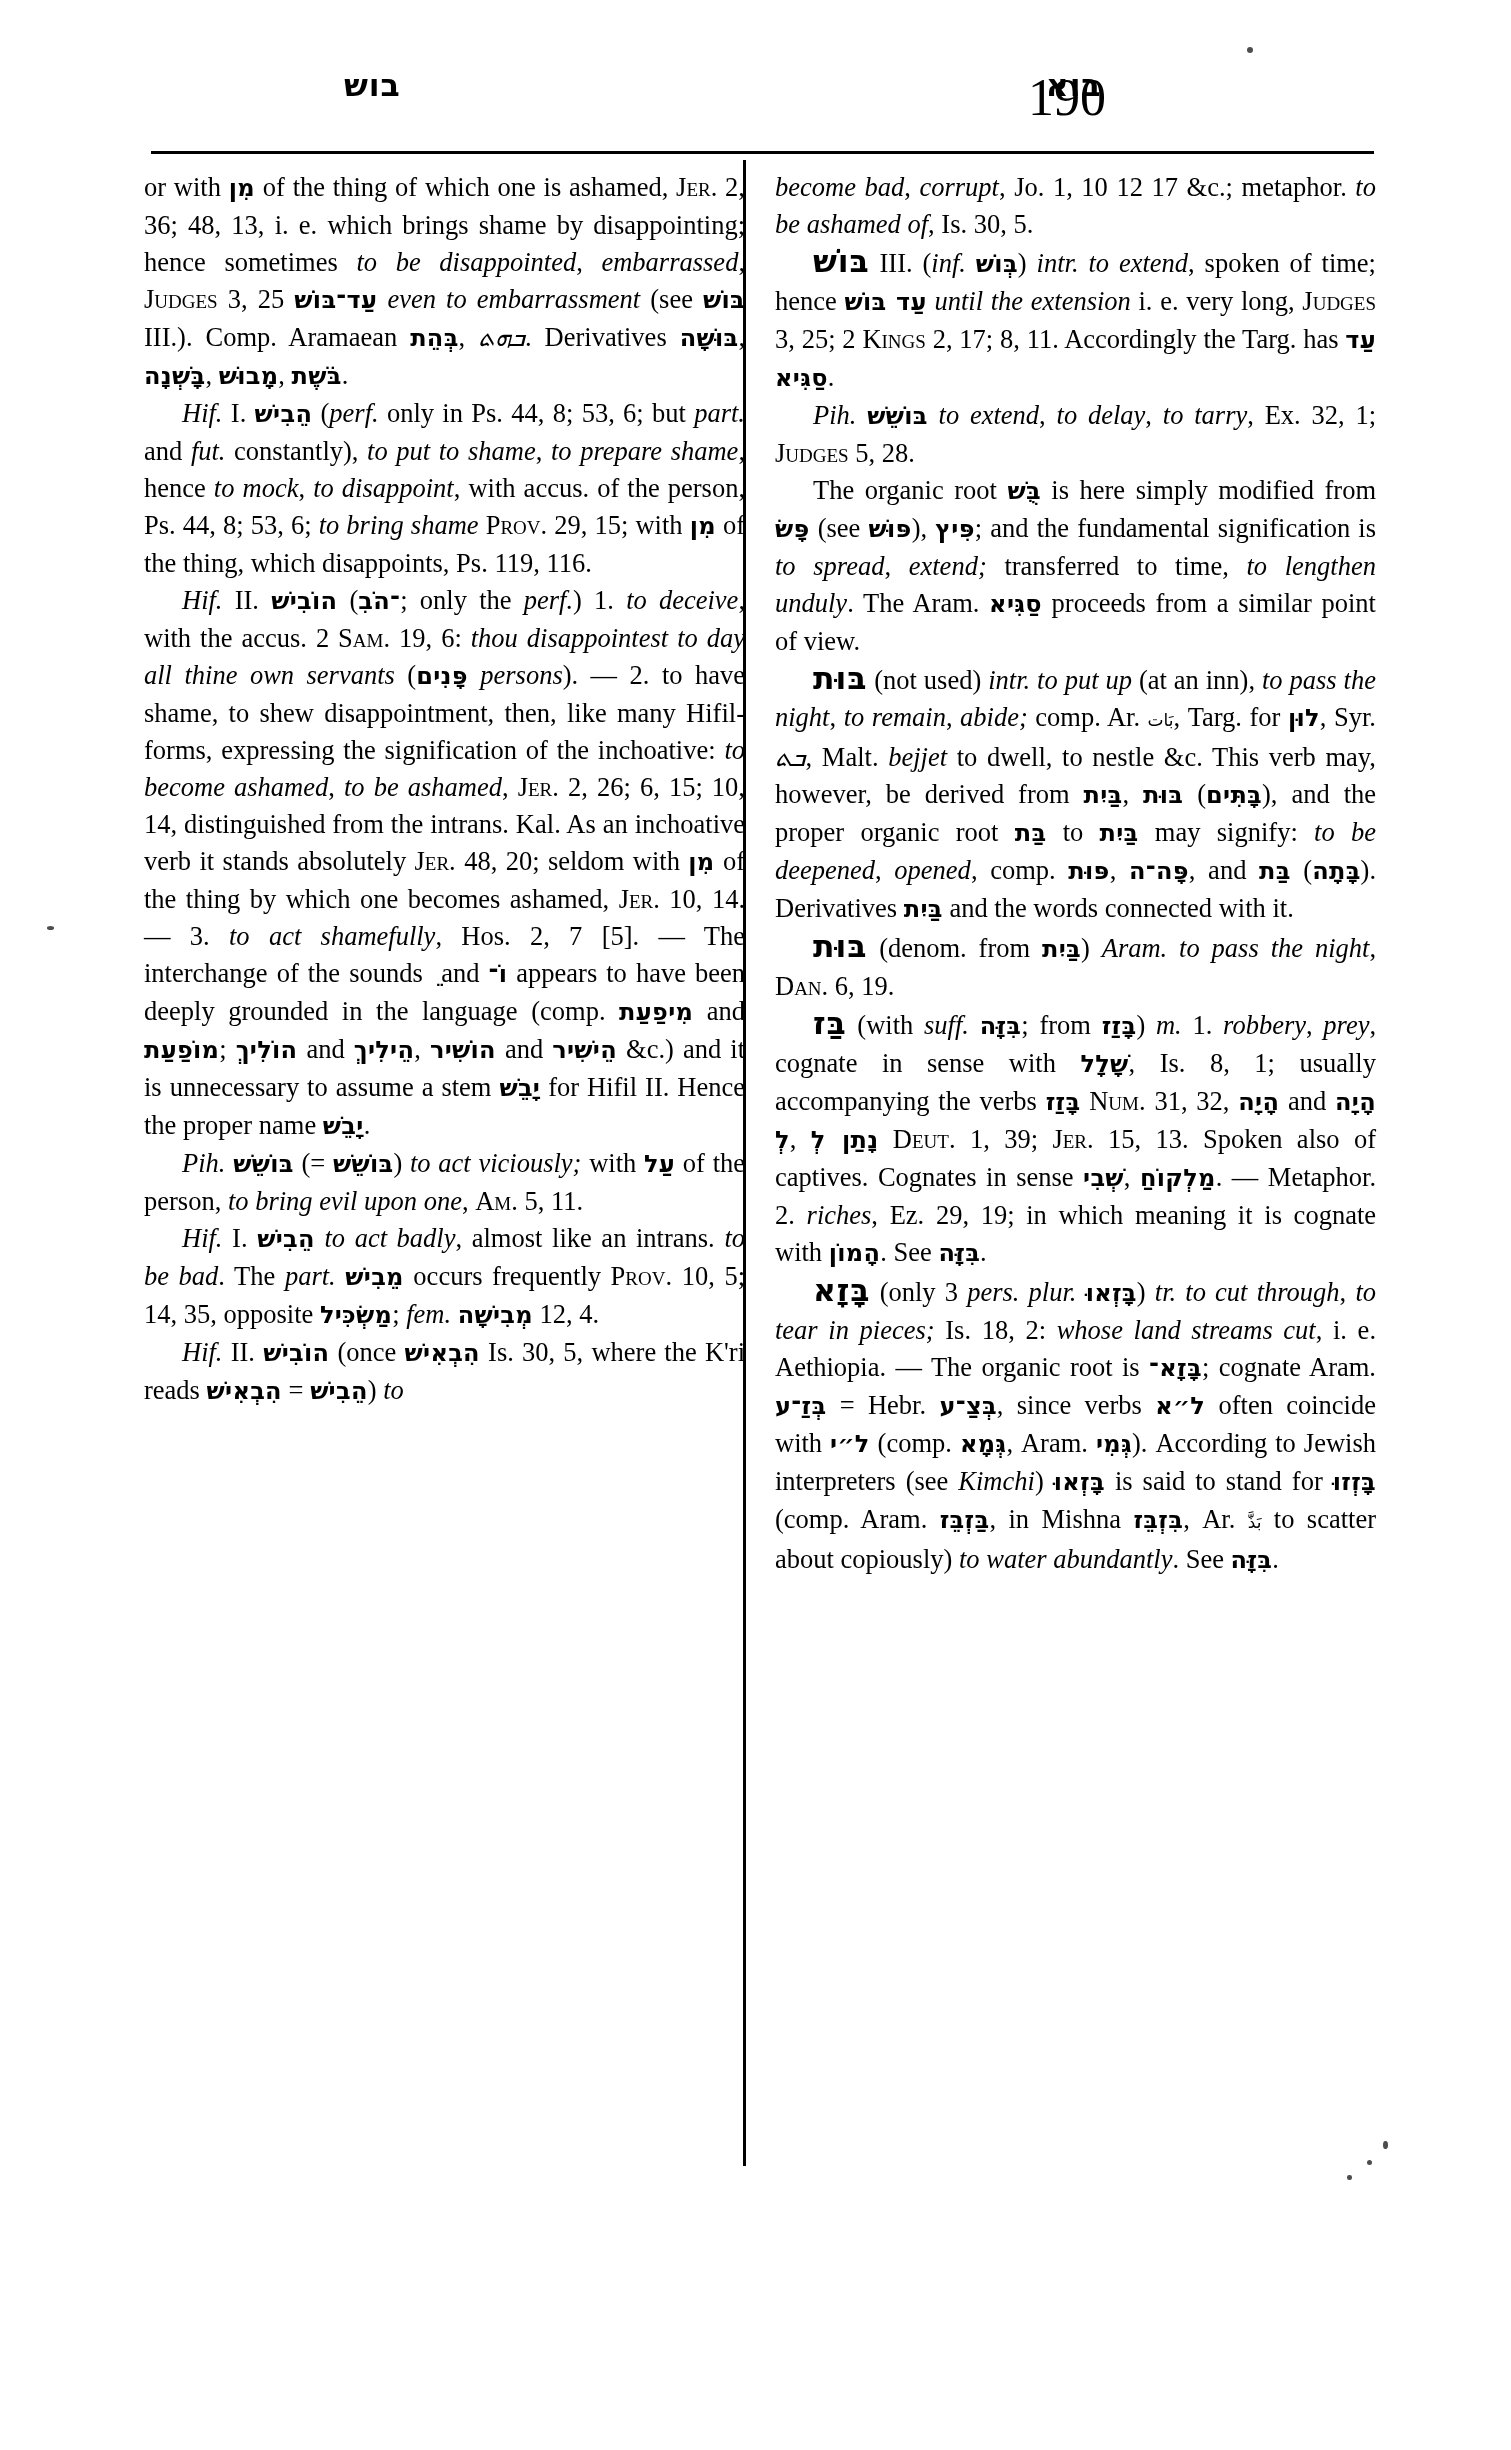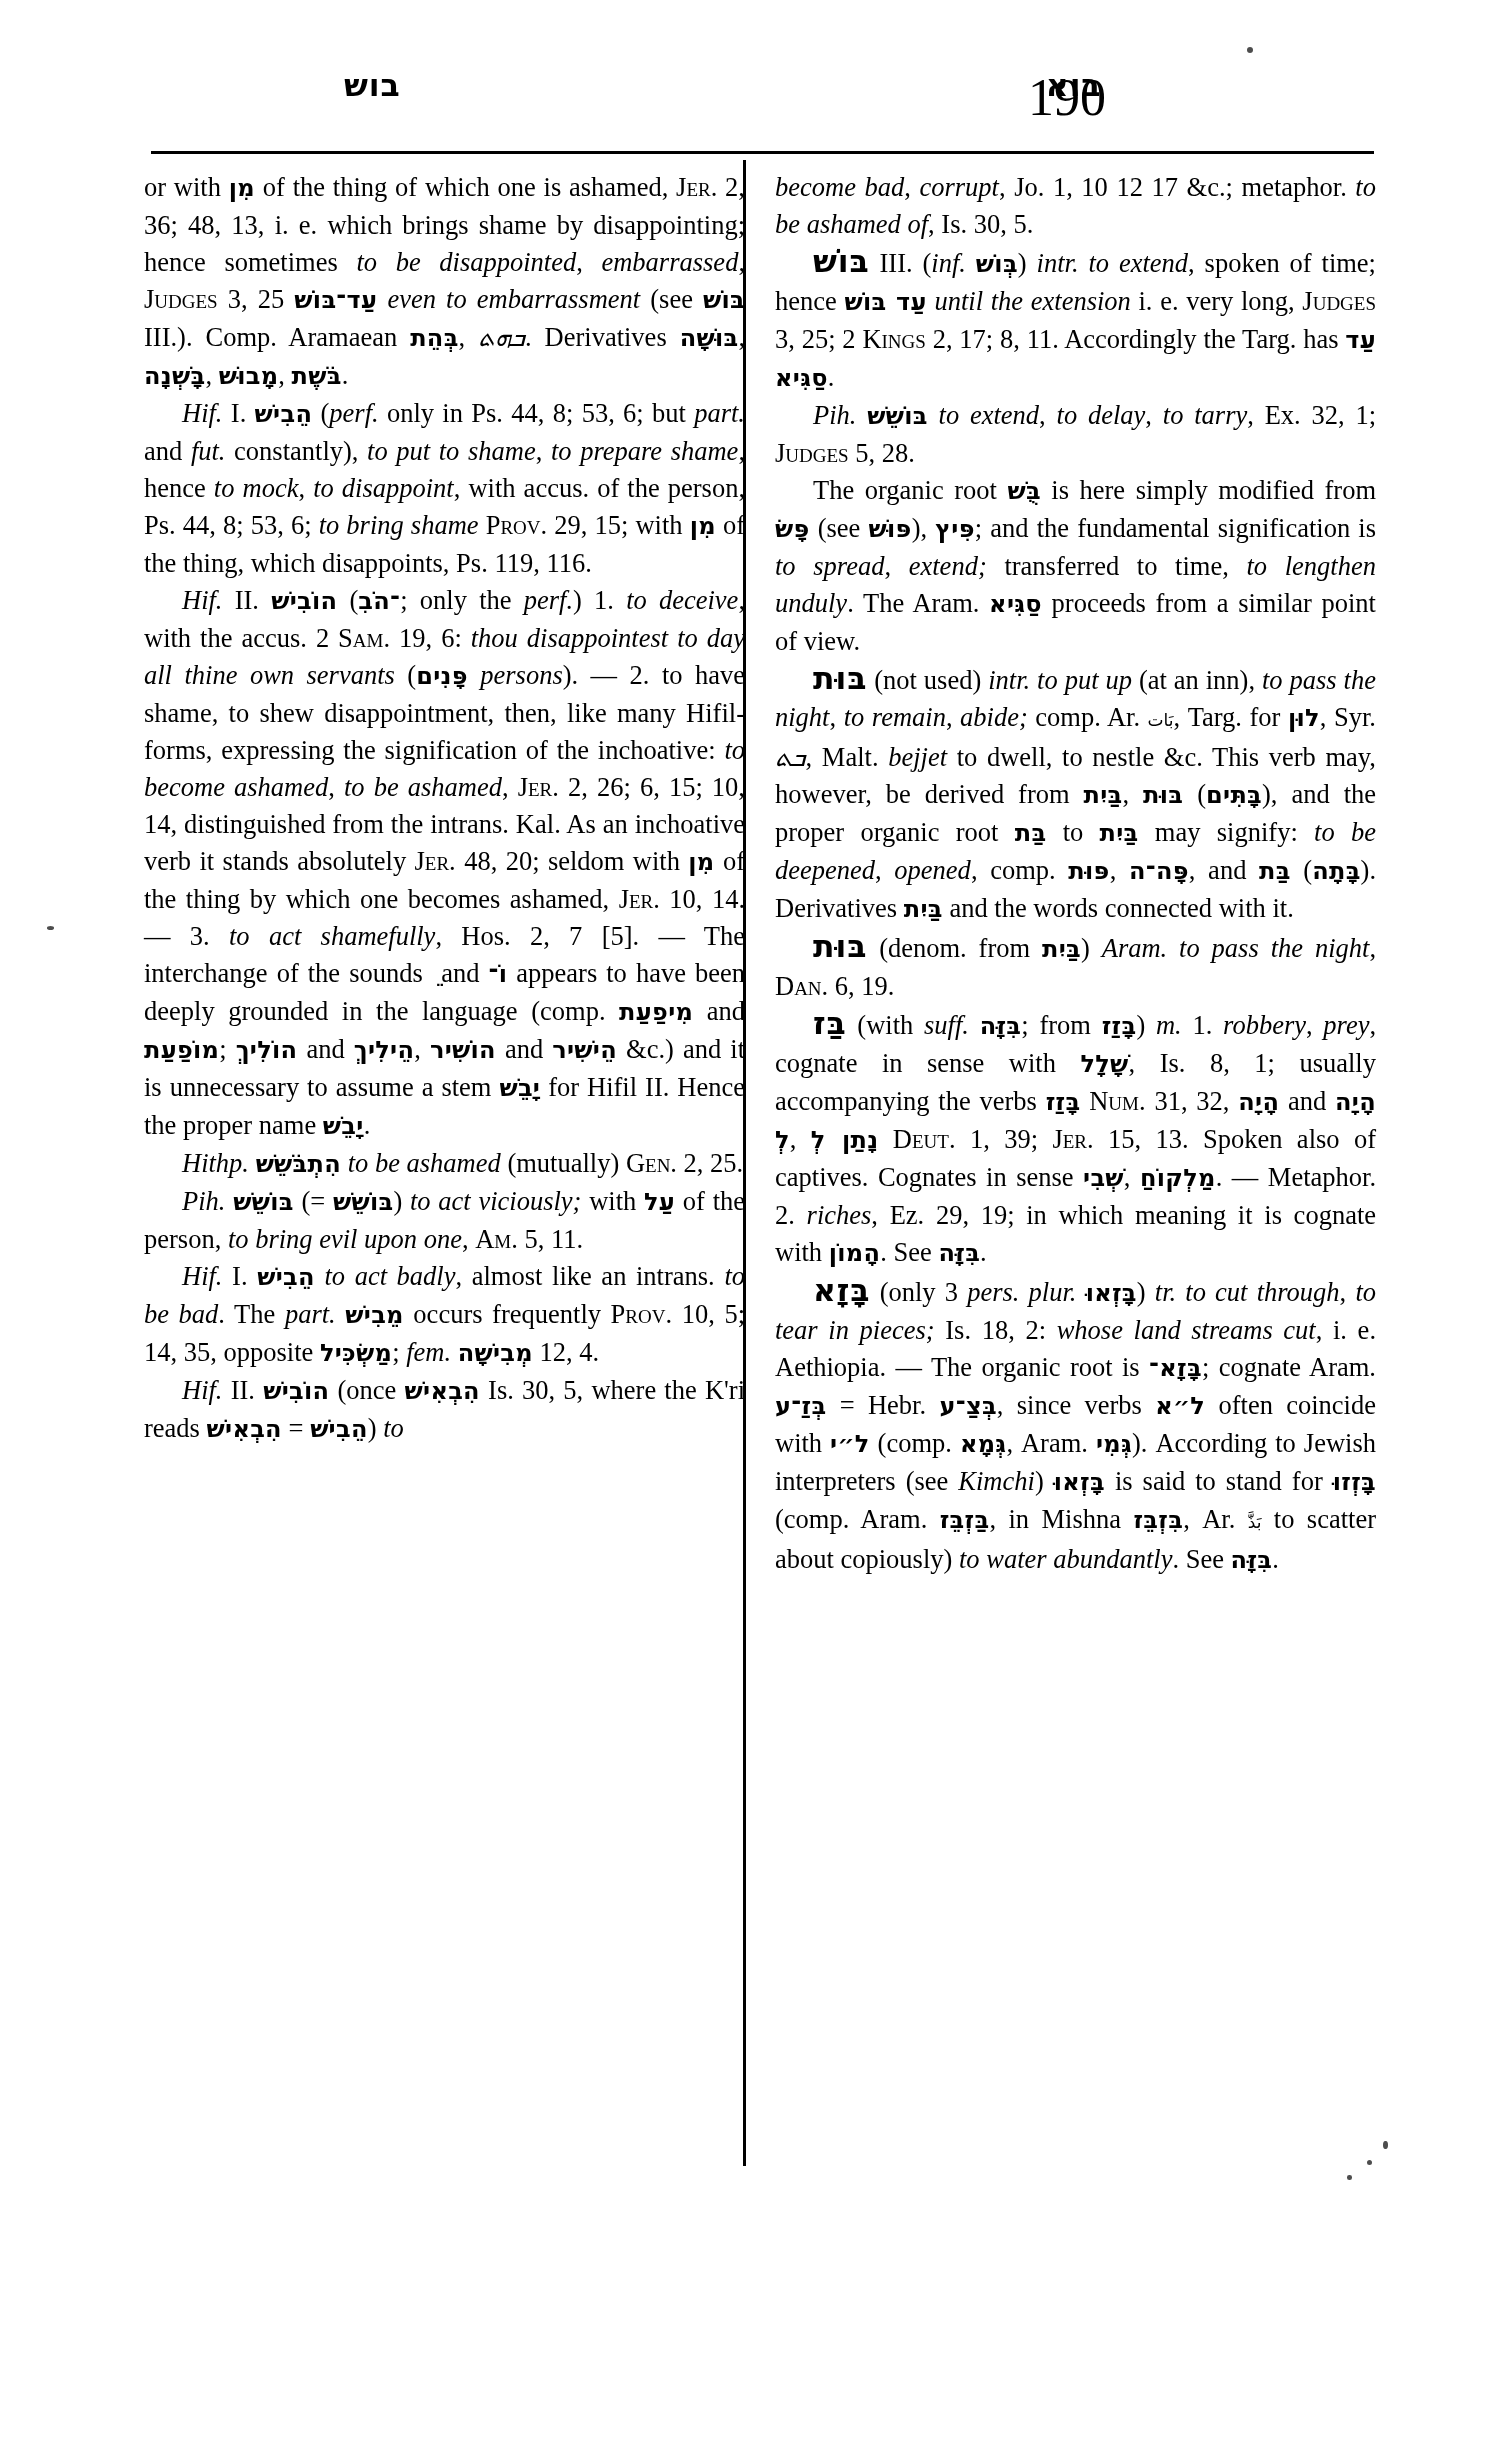--- a/index.html
+++ b/index.html
@@ -89,21 +89,20 @@
     <div class="rh-right hw">בוא</div>
   </div>
 
   <div class="rule-top"></div>
   <div class="rule-col"></div>
 
   <div class="col col-left" id="col-left">
       <p class="">or with <span class="he">מִן</span> of the thing of which one is ashamed, <span class="sc">Jer.</span> 2, 36; 48, 13, i. e. which brings shame by disappointing; hence sometimes <i>to be disappointed</i>, <i>embarrassed</i>, <span class="sc">Judges</span> 3, 25 <span class="he">עַד־בּוֹשׁ</span> <i>even to embarrassment</i> (see <span class="he">בּוֹשׁ</span> III.). Comp. Aramaean <span class="he">בְּהֵת</span>, <span class="sy">ܒܗܬ</span>. Derivatives <span class="he">בּוּשָׁה</span>, <span class="he">בָּשְׁנָה</span>, <span class="he">מָבוּשׁ</span>, <span class="he">בֹּשֶׁת</span>.</p>
       <p class="ind"><i>Hif.</i> I. <span class="he">הֵבִישׁ</span> (<i>perf.</i> only in Ps. 44, 8; 53, 6; but <i>part.</i> and <i>fut.</i> constantly), <i>to put to shame</i>, <i>to prepare shame</i>, hence <i>to mock</i>, <i>to disappoint</i>, with accus. of the person, Ps. 44, 8; 53, 6; <i>to bring shame</i> <span class="sc">Prov.</span> 29, 15; with <span class="he">מִן</span> of the thing, which disappoints, Ps. 119, 116.</p>
       <p class="ind"><i>Hif.</i> II. <span class="he">הוֹבִישׁ</span> (<span class="he">־הֹבִ</span>; only the <i>perf.</i>) 1. <i>to deceive</i>, with the accus. 2 <span class="sc">Sam.</span> 19, 6: <i>thou disappointest to day all thine own servants</i> (<span class="he">פָּנִים</span> <i>persons</i>). — 2. to have shame, to shew disappointment, then, like many Hifil-forms, expressing the signification of the inchoative: <i>to become ashamed</i>, <i>to be ashamed</i>, <span class="sc">Jer.</span> 2, 26; 6, 15; 10, 14, distinguished from the intrans. Kal. As an inchoative verb it stands absolutely <span class="sc">Jer.</span> 48, 20; seldom with <span class="he">מִן</span> of the thing by which one becomes ashamed, <span class="sc">Jer.</span> 10, 14. — 3. <i>to act shamefully</i>, Hos. 2, 7 [5]. — The interchange of the sounds <span class="he">ֵ</span> and <span class="he">וֹ־</span> appears to have been deeply grounded in the language (comp. <span class="he">מִיפַעַת</span> and <span class="he">מוֹפַעַת</span>; <span class="he">הוֹלִיךְ</span> and <span class="he">הֵילִיךְ</span>, <span class="he">הוֹשִׁיר</span> and <span class="he">הֵישִׁיר</span> &amp;c.) and it is unnecessary to assume a stem <span class="he">יָבֵשׁ</span> for Hifil II. Hence the proper name <span class="he">יָבֵשׁ</span>.</p>
-      <p class="ind"><i>Hithp.</i> <span class="he">הִתְבֹּשֵׁשׁ</span> <i>to be ashamed</i> (mutually) <span class="sc">Gen.</span> 2, 25.</p>
       <p class="ind"><i>Pih.</i> <span class="he">בּוֹשֵׁשׁ</span> (= <span class="he">בּוֹשֵׁשׁ</span>) <i>to act viciously;</i> with <span class="he">עַל</span> of the person, <i>to bring evil upon one</i>, <span class="sc">Am.</span> 5, 11.</p>
       <p class="ind"><i>Hif.</i> I. <span class="he">הֵבִישׁ</span> <i>to act badly</i>, almost like an intrans. <i>to be bad</i>. The <i>part.</i> <span class="he">מֵבִישׁ</span> occurs frequently <span class="sc">Prov.</span> 10, 5; 14, 35, opposite <span class="he">מַשְׂכִּיל</span>; <i>fem.</i> <span class="he">מְבִישָׁה</span> 12, 4.</p>
       <p class="ind"><i>Hif.</i> II. <span class="he">הוֹבִישׁ</span> (once <span class="he">הִבְאִישׁ</span> Is. 30, 5, where the K'ri reads <span class="he">הִבְאִישׁ</span> = <span class="he">הֵבִישׁ</span>) <i>to</i></p>
     </div>
 
   <div class="col col-right" id="col-right">
       <p class=""><i>become bad</i>, <i>corrupt</i>, Jo. 1, 10 12 17 &amp;c.; metaphor. <i>to be ashamed of</i>, Is. 30, 5.</p>
       <p class="ind"><span class="hw">בּוֹשׁ</span> III. (<i>inf.</i> <span class="he">בְּוֹשׁ</span>) <i>intr. to extend</i>, spoken of time; hence <span class="he">עַד בּוֹשׁ</span> <i>until the extension</i> i. e. very long, <span class="sc">Judges</span> 3, 25; 2 <span class="sc">Kings</span> 2, 17; 8, 11. Accordingly the Targ. has <span class="he">עַד סַגִּיא</span>.</p>
       <p class="ind"><i>Pih.</i> <span class="he">בּוֹשֵׁשׁ</span> <i>to extend</i>, <i>to delay</i>, <i>to tarry</i>, Ex. 32, 1; <span class="sc">Judges</span> 5, 28.</p>
       <p class="ind">The organic root <span class="he">בֻּשׁ</span> is here simply modified from <span class="he">פָּשׂ</span> (see <span class="he">פּוּשׁ</span>), <span class="he">פִּיץ</span>; and the fundamental signification is <i>to spread</i>, <i>extend;</i> transferred to time, <i>to lengthen unduly</i>. The Aram. <span class="he">סַגִּיא</span> proceeds from a similar point of view.</p>

